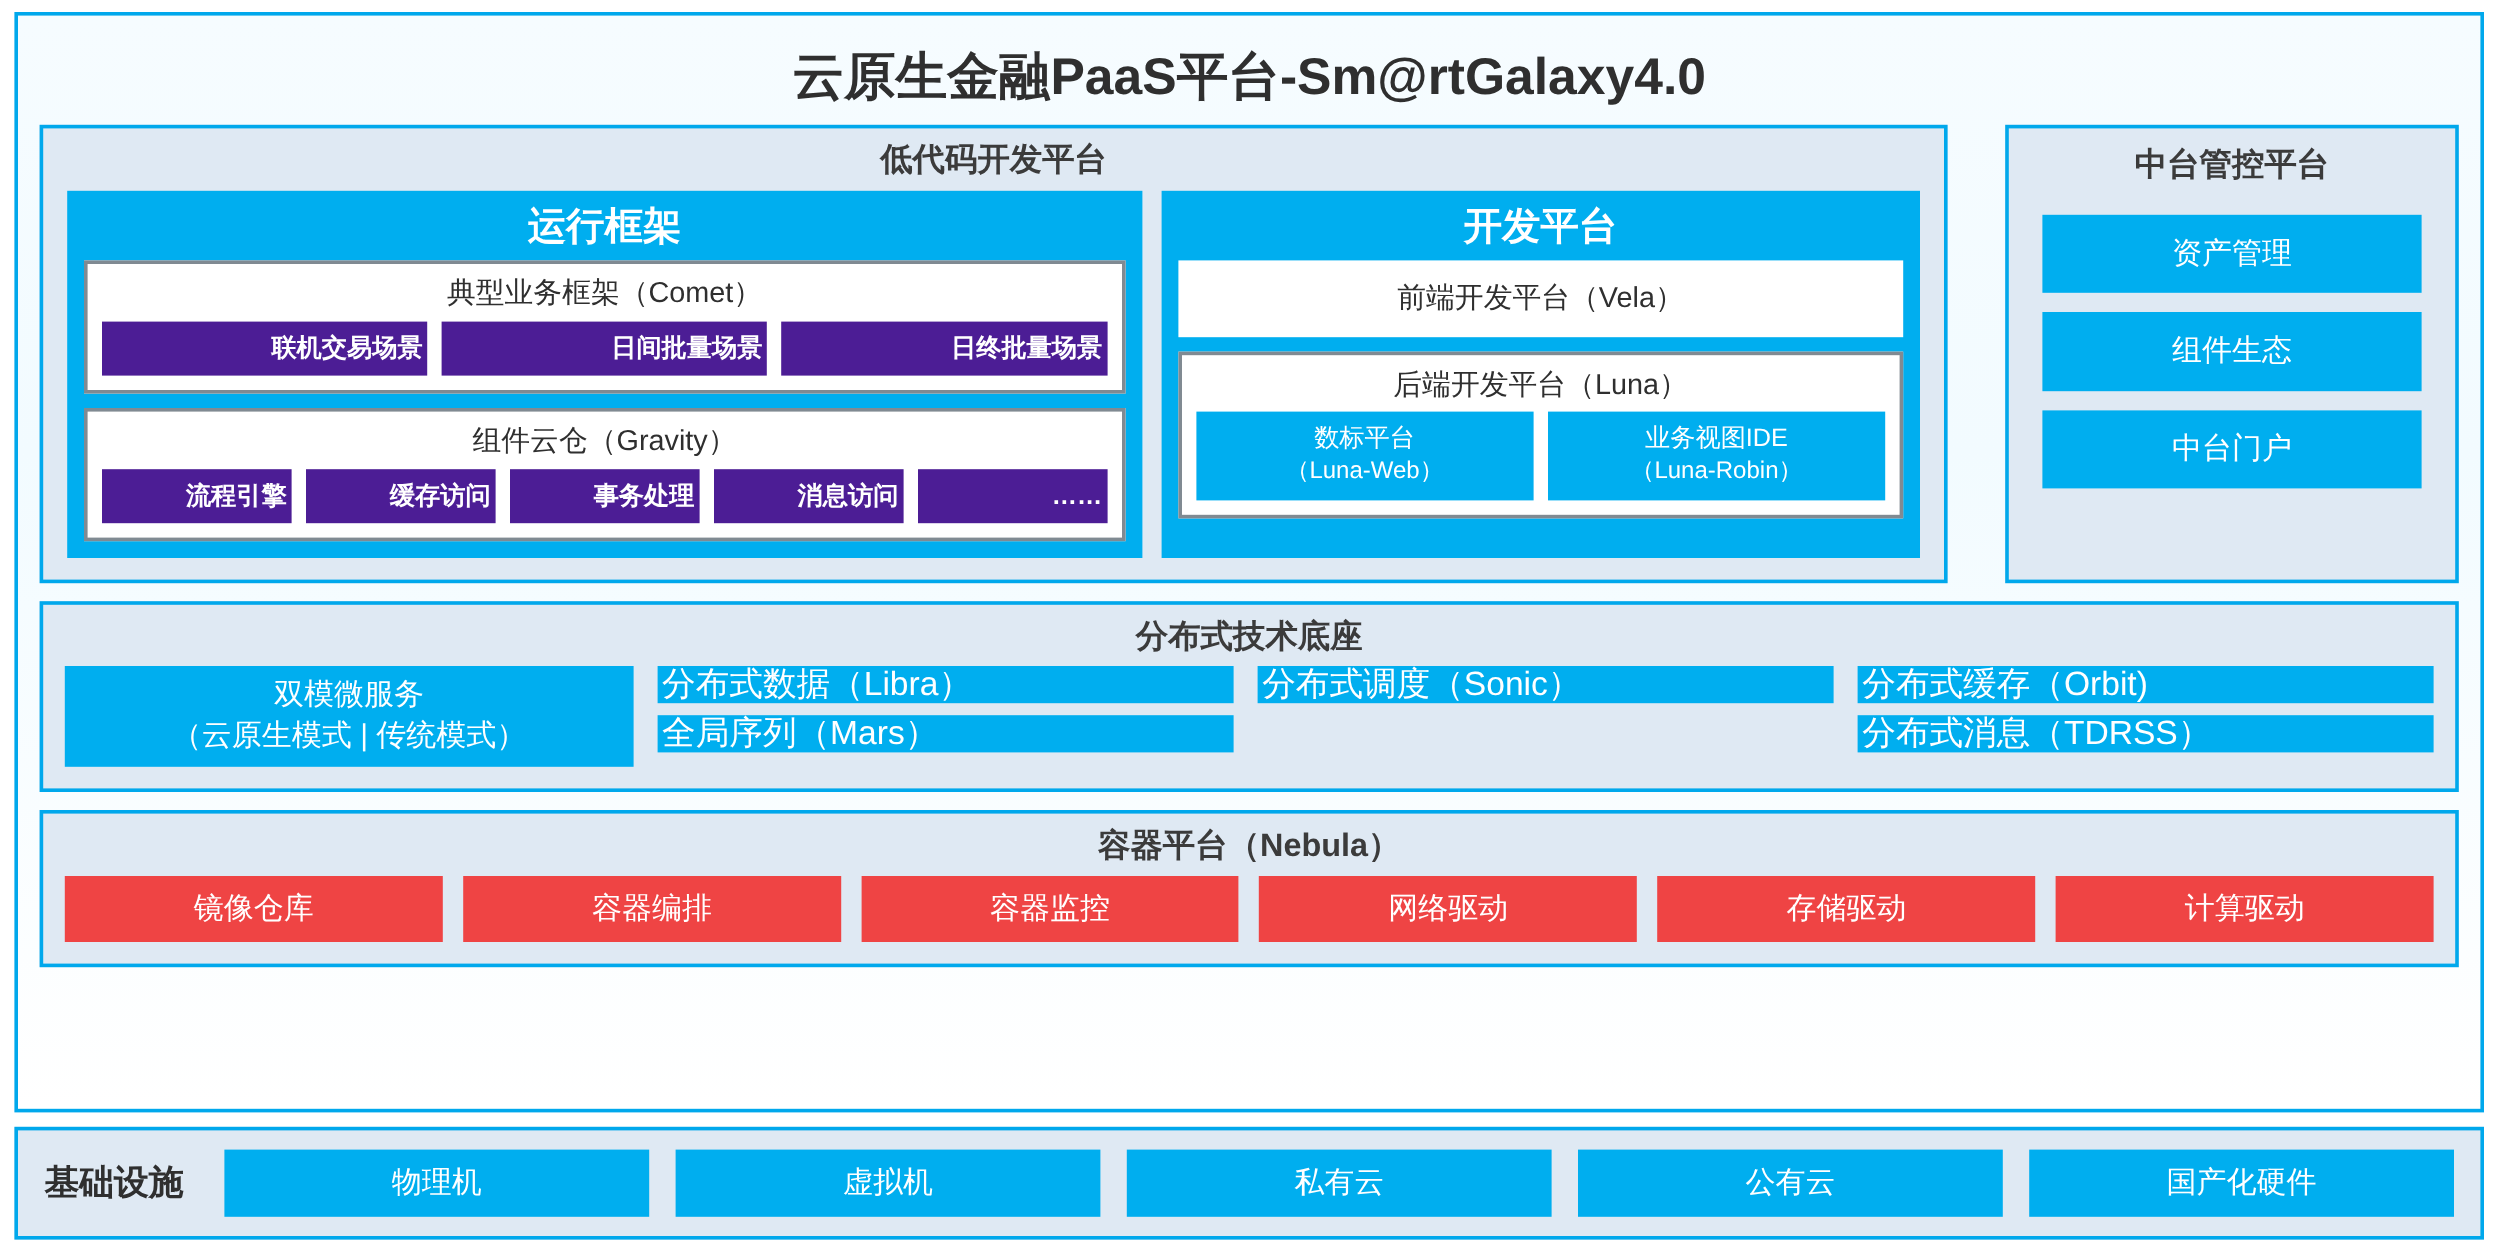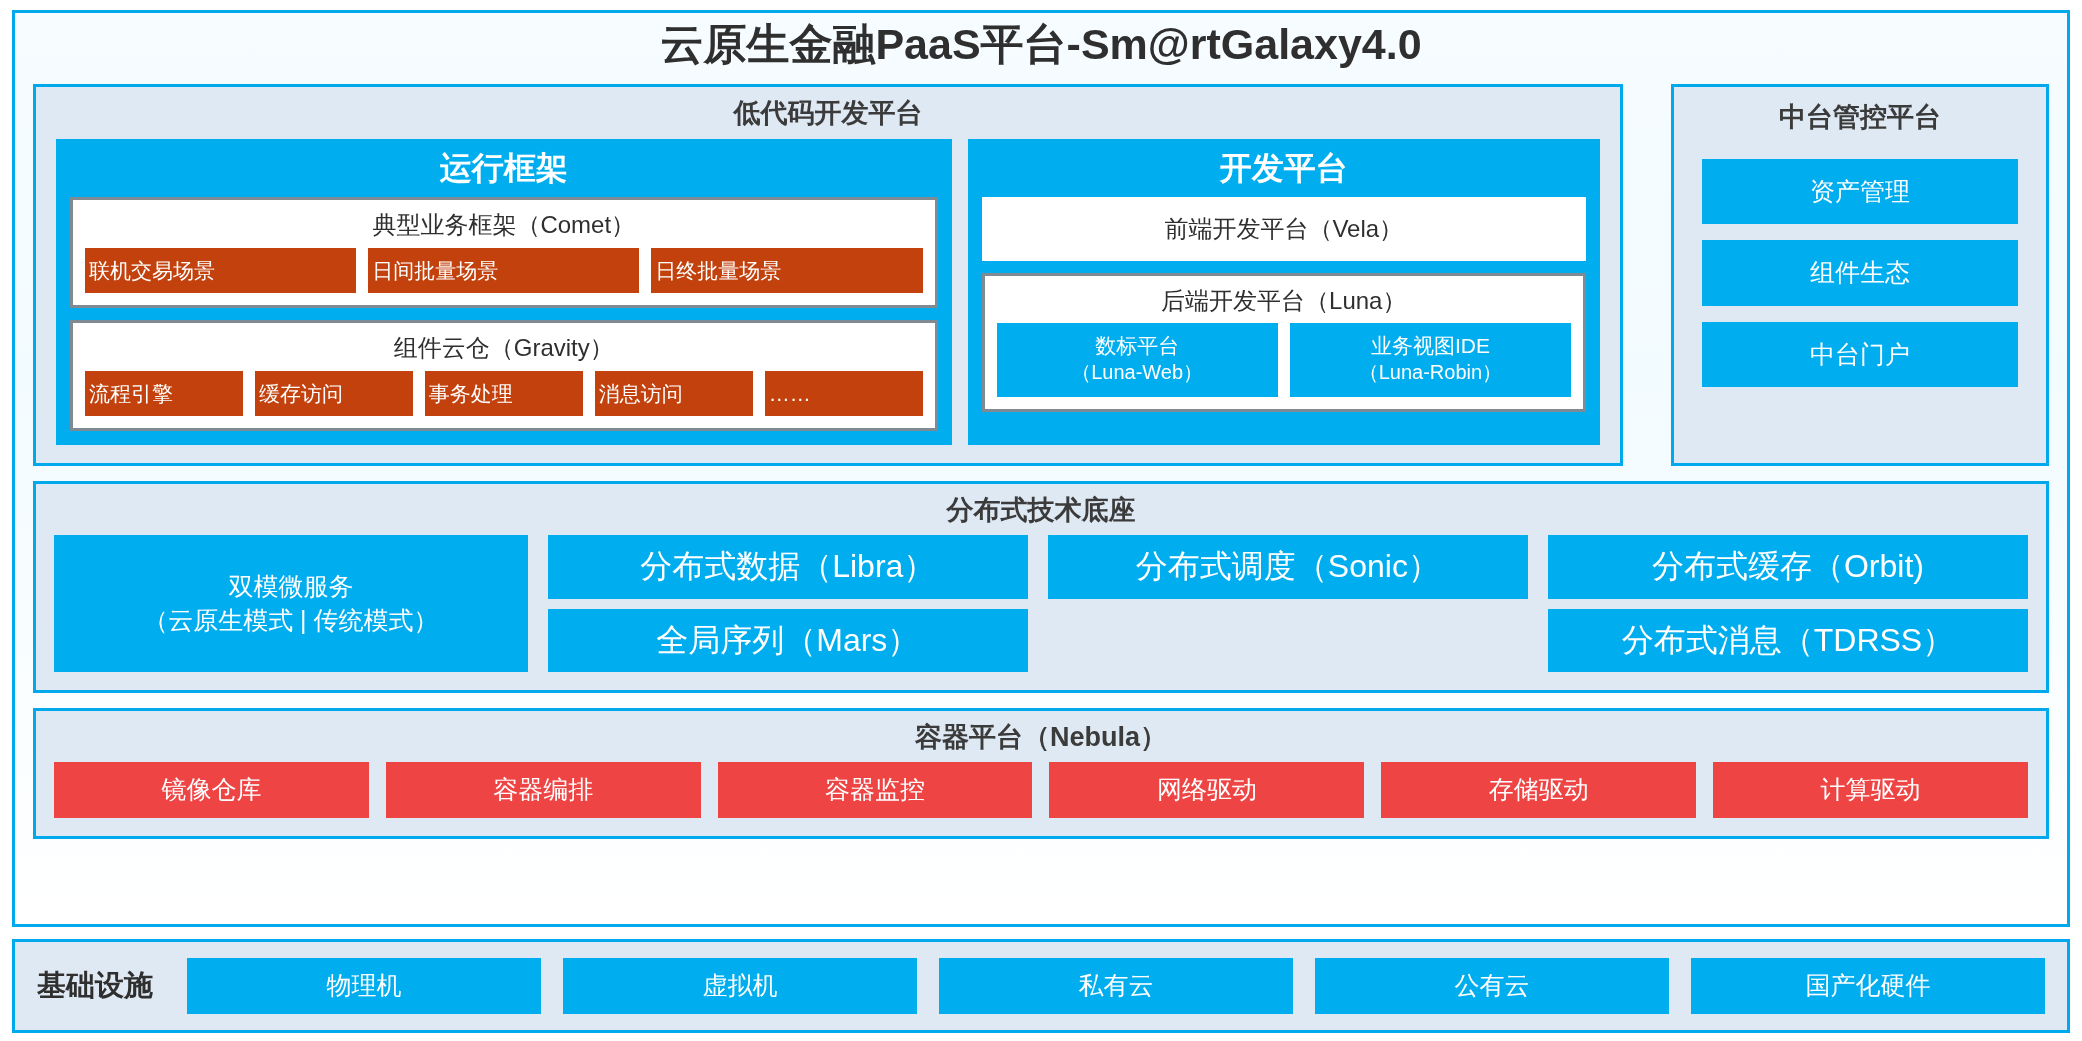--- a/index.html
+++ b/index.html
@@ -26,21 +26,21 @@
     height:917px;
     display:flex;flex-direction:column;
   }
 
   .main-title{
     text-align:center;
     font-size:43px;
     font-weight:700;
     color:#2f2f2f;
     letter-spacing:0px;
-    padding:8px 0 16px 0;
+    padding:28px 0 16px 0;
     line-height:1.1;
   }
 
   
   .panel{
     border:3px solid #00a8ec;
     background:#dfe9f3;
     box-sizing:border-box;
   }
   .panel-title{
@@ -101,29 +101,30 @@
     color:#2f2f2f;
     font-weight:400;
     padding:3px 0 9px 0;
     line-height:1.15;
   }
   .chip-row{
     display:flex;
     gap:12px;
   }
   .chip{
-    background:#c2410c;
+    background:#4c1d95;
     color:#ffffff;
     font-size:21px;
-    text-align:left;
+    text-align:right;
     padding:10px 4px;
     flex:1 1 0;
     box-sizing:border-box;
     line-height:1.2;
     white-space:nowrap;
+    font-weight:bold;
   }
 
   
   .plainwhite{
     background:#ffffff;
     box-sizing:border-box;
     text-align:center;
     font-size:24px;
     color:#2f2f2f;
     padding:18px 0;
@@ -184,23 +185,22 @@
   }
   .dist-col-wide .sub{font-size:25px;}
   .dist-col{
     flex:1 1 0;
     display:flex;flex-direction:column;
     gap:10px;
   }
   .dist-cell{
     background:#00aeef;
     color:#ffffff;
-    text-align:center;
-    font-size:32px;
-    padding:14px 4px;
+    font-size:28px;
+    padding:0 4px;
     line-height:1.1;
     white-space:nowrap;
   }
 
   
   .container-plat{margin-top:15px;}
   .container-body{
     display:flex;
     gap:17px;
     padding:0 18px 18px 18px;

